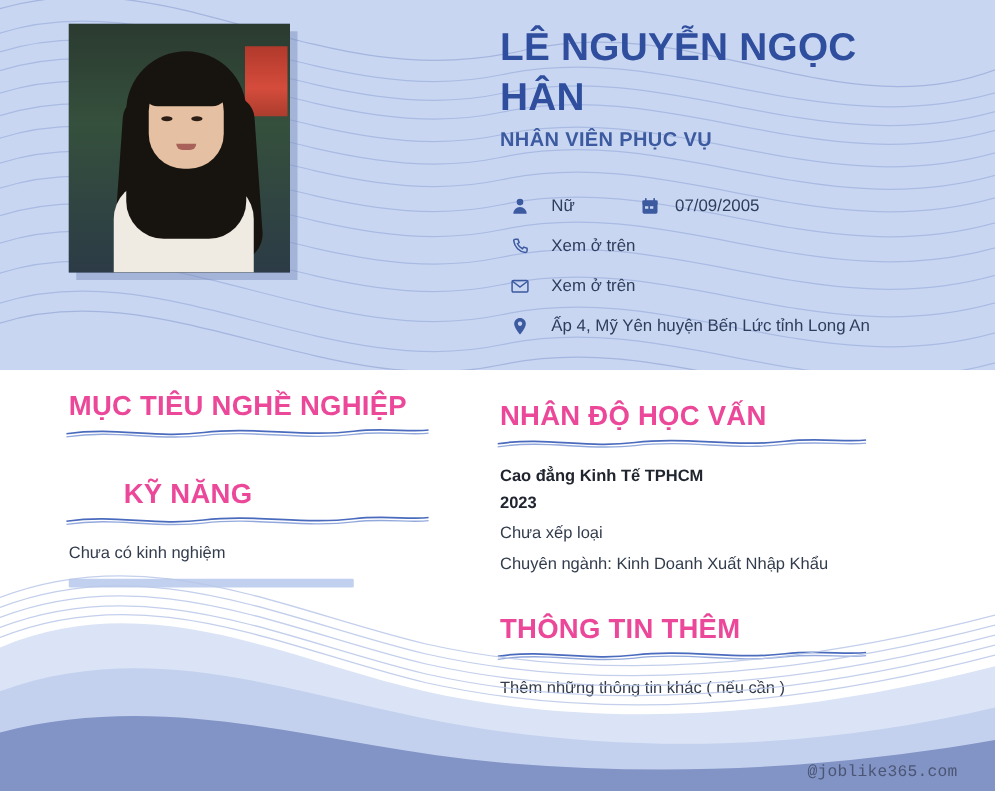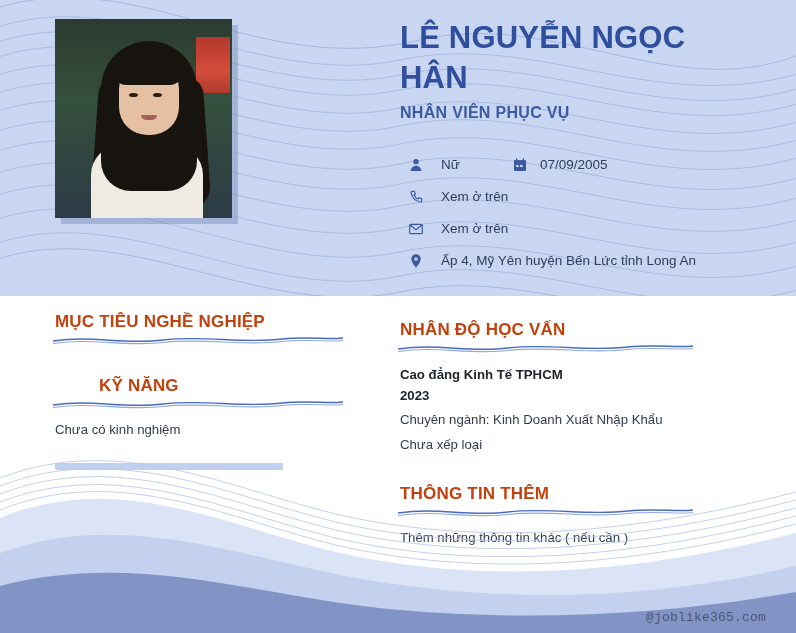--- a/index.html
+++ b/index.html
@@ -218,22 +218,22 @@
     top: 16px;
     width: 300px;
   }
   .right-col {
     position: absolute;
     left: 400px;
     top: 24px;
     width: 360px;
   }
   .sec-title {
-    color: #c2410c;
-    font-size: 17px;
+    color: #ec4899;
+    font-size: 22px;
     font-weight: bold;
     letter-spacing: .2px;
     margin: 0 0 2px 0;
   }
   .sec-underline {
     display: block;
     width: 290px;
     height: 12px;
     margin: 0 0 10px -2px;
   }
@@ -411,22 +411,22 @@
     <div class="skill-bar"></div>
 
     <div class="right-col">
       <h2 class="sec-title">NHÂN ĐỘ HỌC VẤN</h2>
       <svg class="sec-underline wide" viewBox="0 0 295 12" preserveAspectRatio="none">
         <path d="M0,7 C40,1 70,11 110,6 C150,1 190,10 230,5 C258,2 278,6 295,4" fill="none" stroke="#4a6bbd" stroke-width="1.4"></path>
         <path d="M0,9.5 C40,3.5 70,13 110,8.5 C150,3.5 190,12.5 230,7.5 C258,4.5 278,8.5 295,6.5" fill="none" stroke="#93a9dc" stroke-width="1.1"></path>
       </svg>
       <p class="edu-school">Cao đẳng Kinh Tế TPHCM</p>
       <p class="edu-school">2023</p>
+      <p class="edu-line">Chưa xếp loại</p>
       <p class="edu-line">Chuyên ngành: Kinh Doanh Xuất Nhập Khẩu</p>
-      <p class="edu-line">Chưa xếp loại</p>
 
       <h2 class="sec-title block-gap-1">THÔNG TIN THÊM</h2>
       <svg class="sec-underline wide" viewBox="0 0 295 12" preserveAspectRatio="none">
         <path d="M0,7 C40,1 70,11 110,6 C150,1 190,10 230,5 C258,2 278,6 295,4" fill="none" stroke="#4a6bbd" stroke-width="1.4"></path>
         <path d="M0,9.5 C40,3.5 70,13 110,8.5 C150,3.5 190,12.5 230,7.5 C258,4.5 278,8.5 295,6.5" fill="none" stroke="#93a9dc" stroke-width="1.1"></path>
       </svg>
       <p class="sec-text">Thêm những thông tin khác ( nếu cần )</p>
     </div>
   </div>
 

